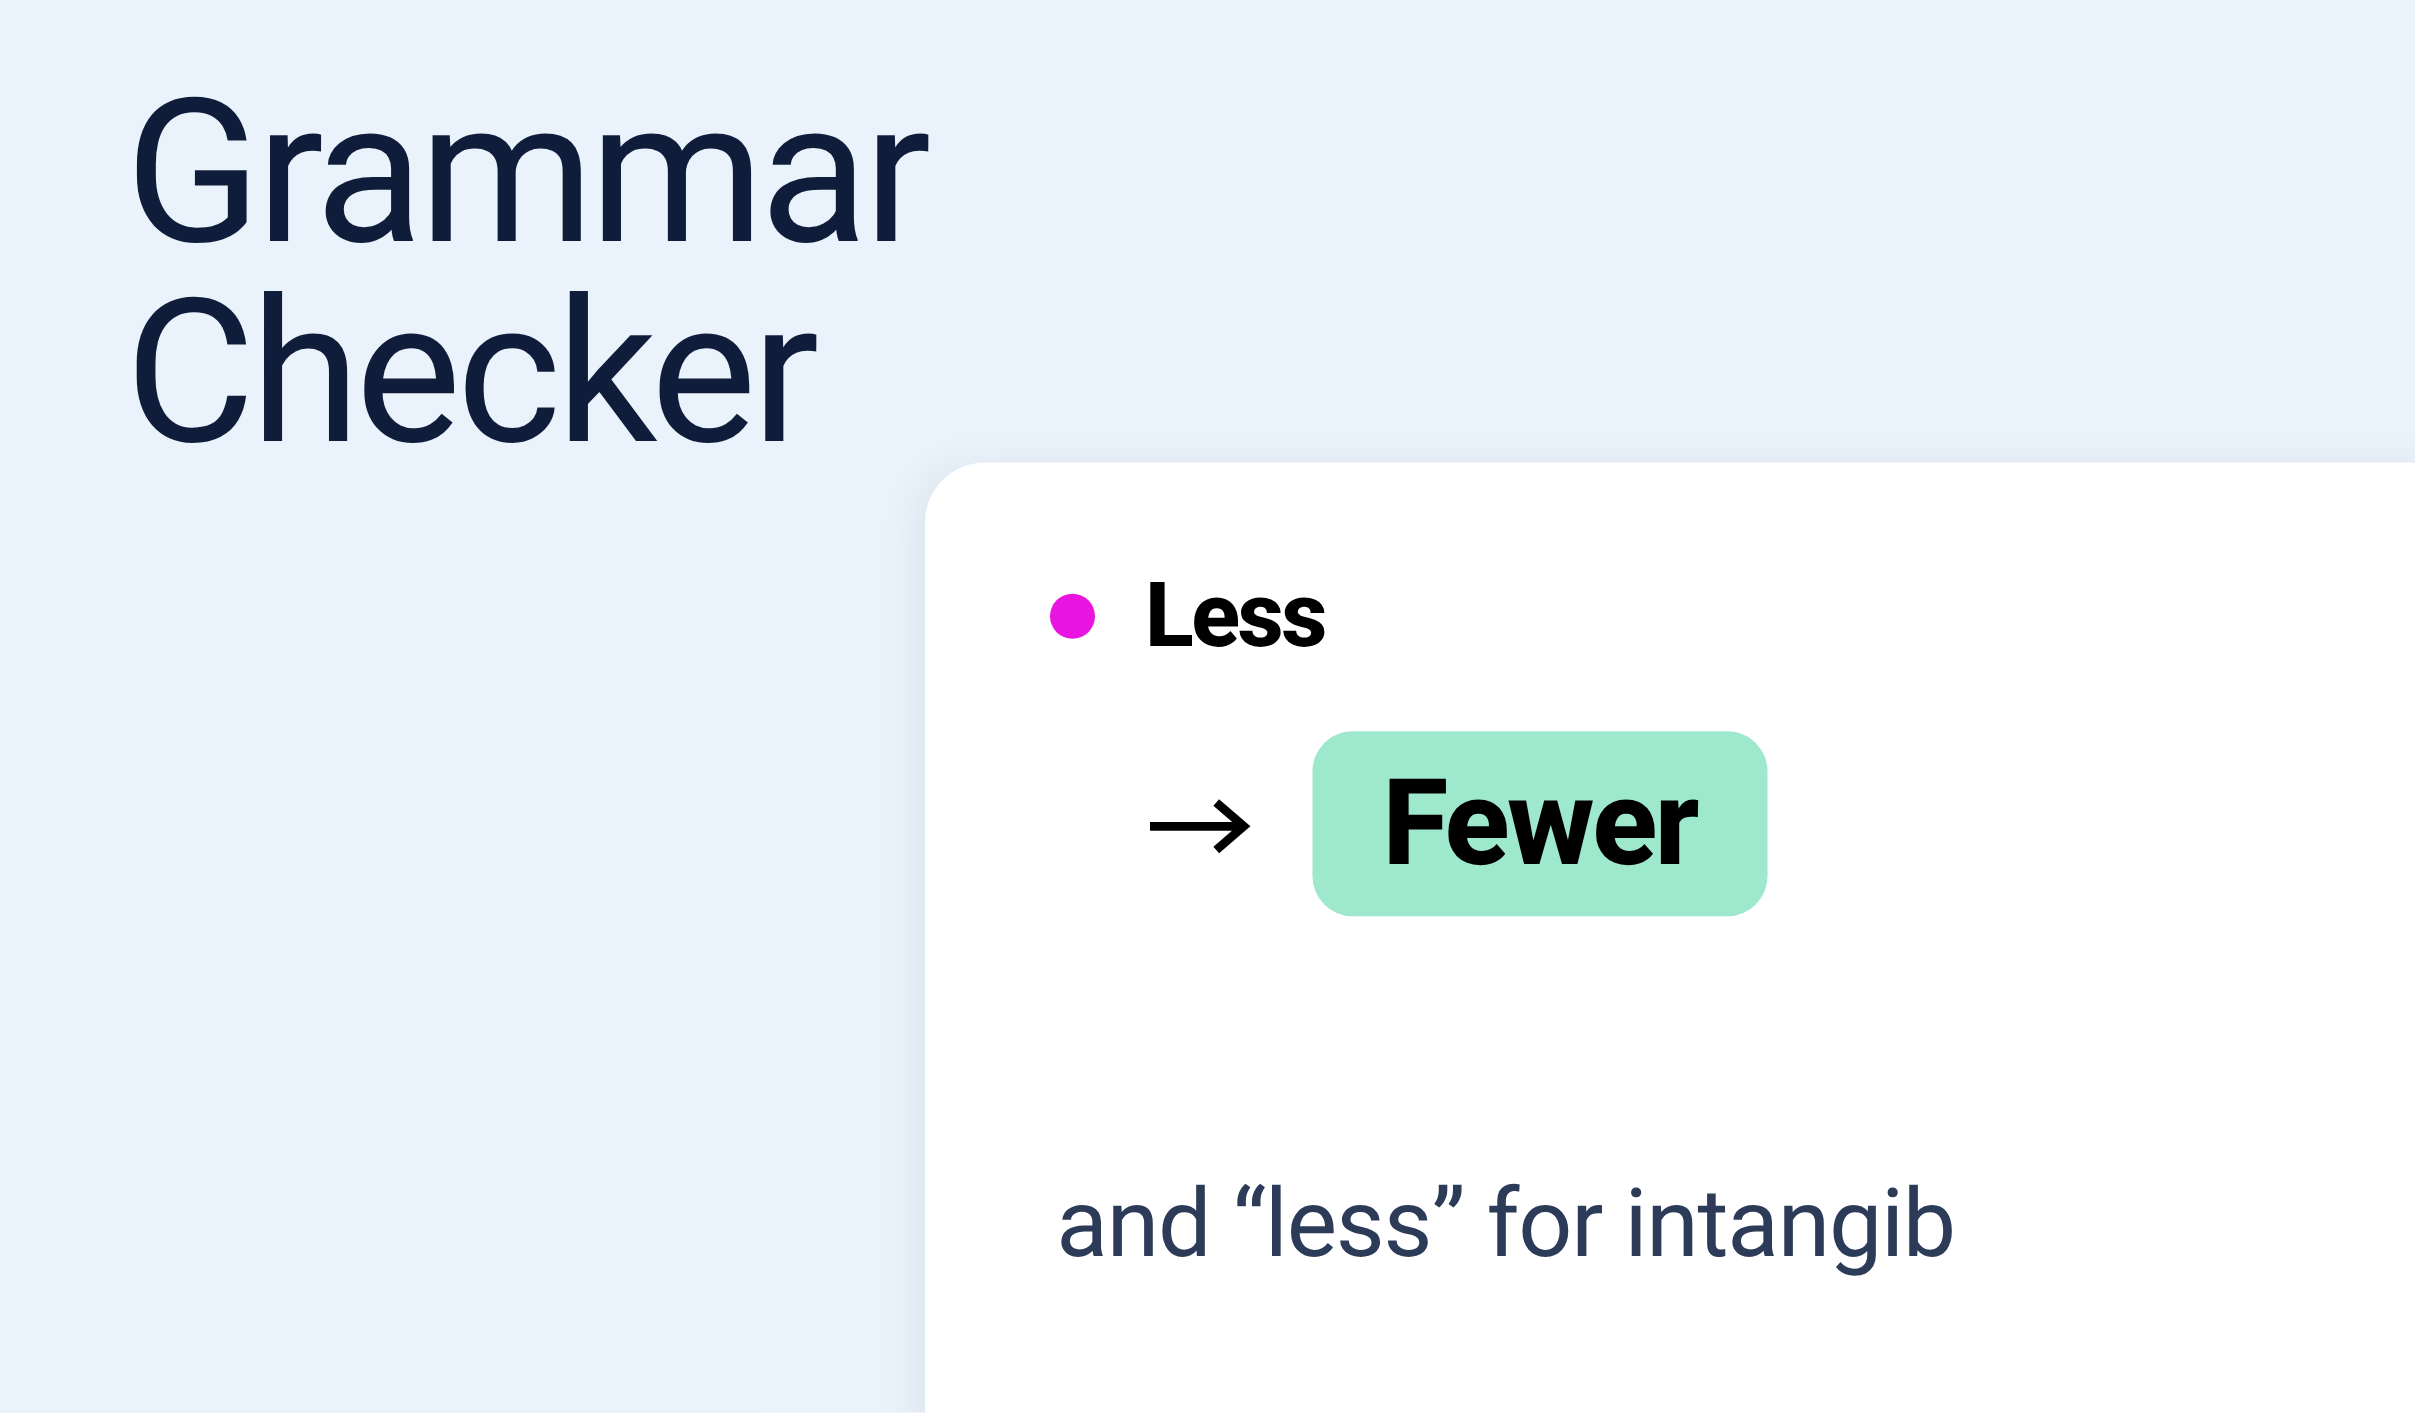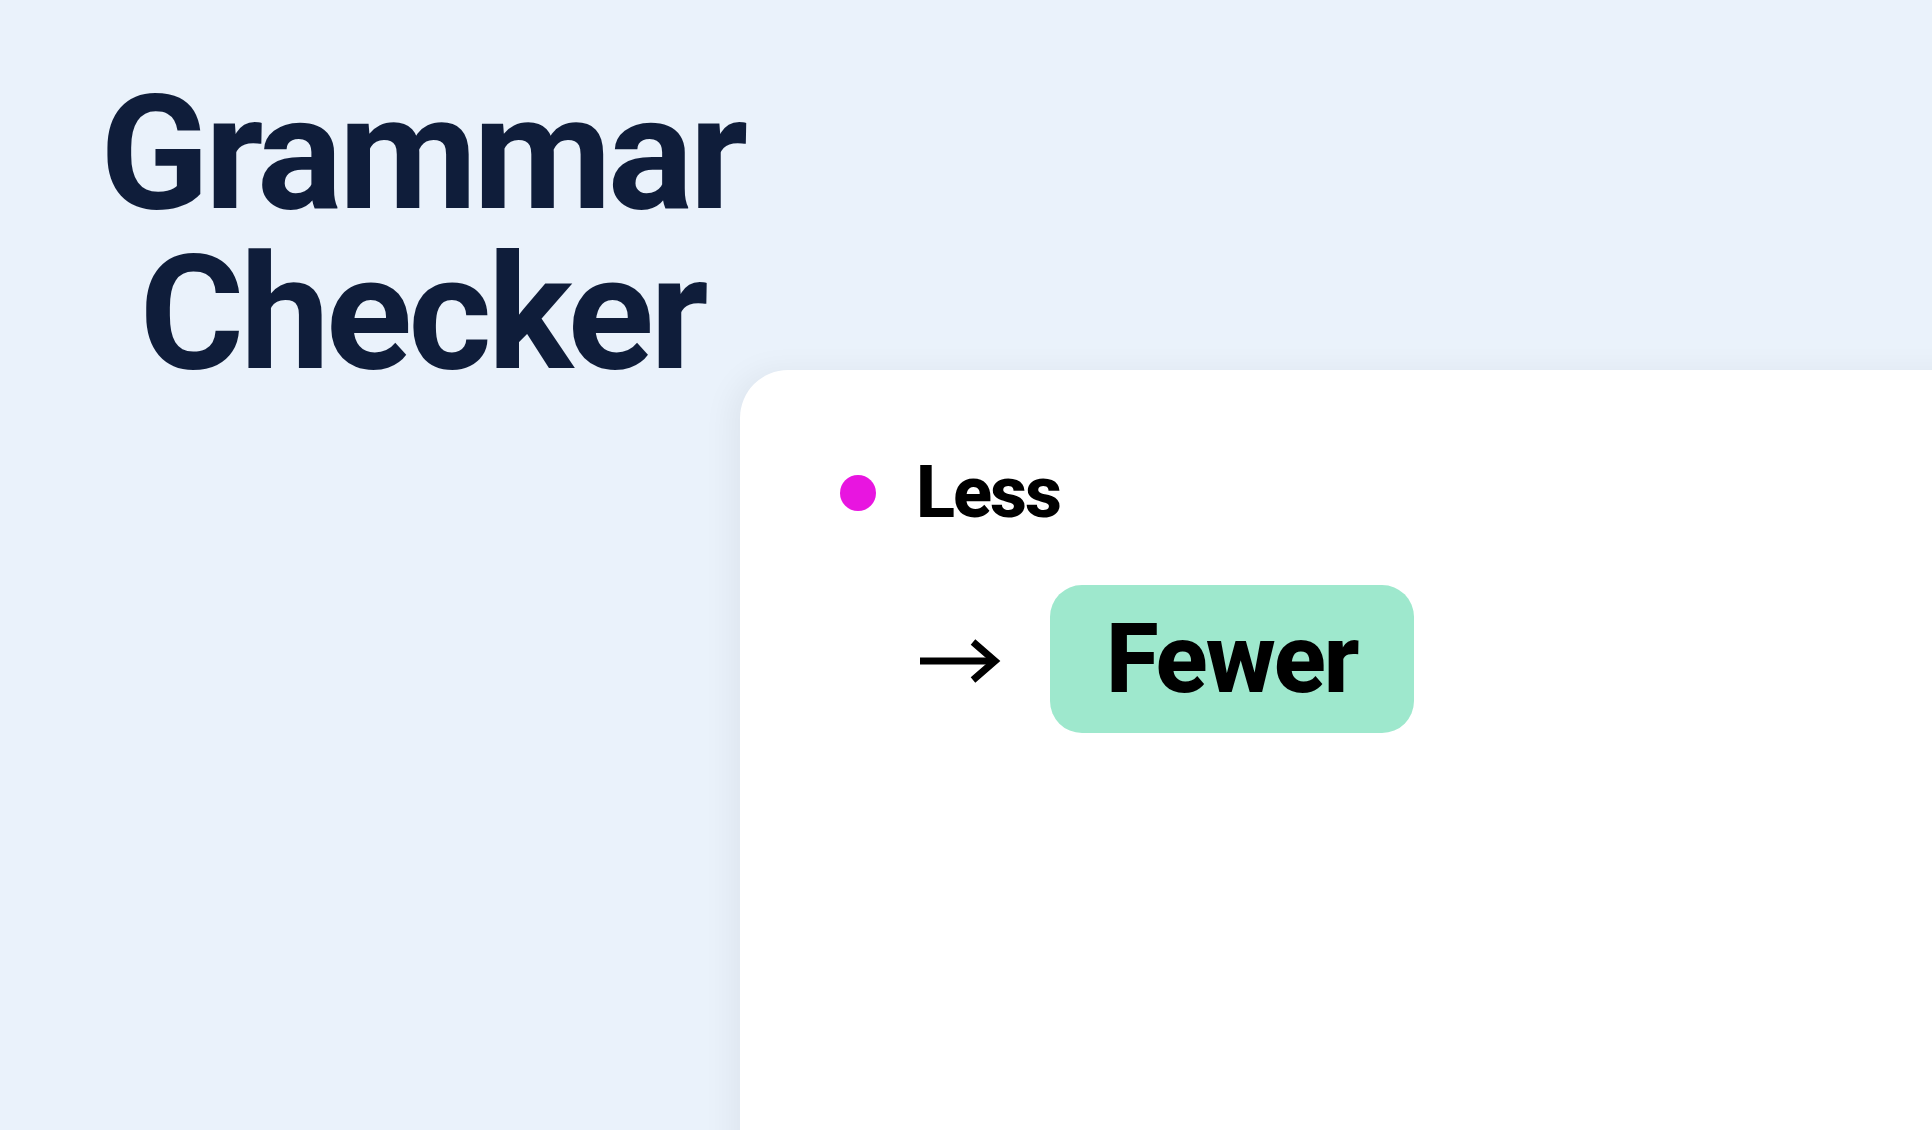--- a/index.html
+++ b/index.html
@@ -12,28 +12,27 @@
       width: 1932px;
       height: 1130px;
       background-color: #eaf2fb;
       font-family: -apple-system, BlinkMacSystemFont, 'Segoe UI', Roboto, Helvetica, Arial, sans-serif;
       position: relative;
       overflow: hidden;
     }
     
     .title {
       position: absolute;
-      top: 74px;
+      top: 60px;
       left: 100px;
       font-size: 160px;
-      font-weight: 700;
+      font-weight: 400;
       line-height: 1.0;
       color: #0f1d3a;
       letter-spacing: -4px;
-      text-align: center;
     }
     
     .suggestion-card {
       position: absolute;
       top: 370px;
       left: 740px;
       width: 1400px;
       height: 900px;
       background-color: #ffffff;
       border-radius: 48px 0 0 0;
@@ -122,14 +121,15 @@
         <polyline points="58,6 80,25 58,44" fill="none" stroke="#000" stroke-width="7"></polyline>
       </svg>
     </span>
     <span class="correct-word-badge">
       <span class="correct-word">Fewer</span>
     </span>
   </div>
 
   <div class="explanation">
     <br>
+    <span>and “less” for intangib</span>
   </div>
 </div>
 
 </body></html>

